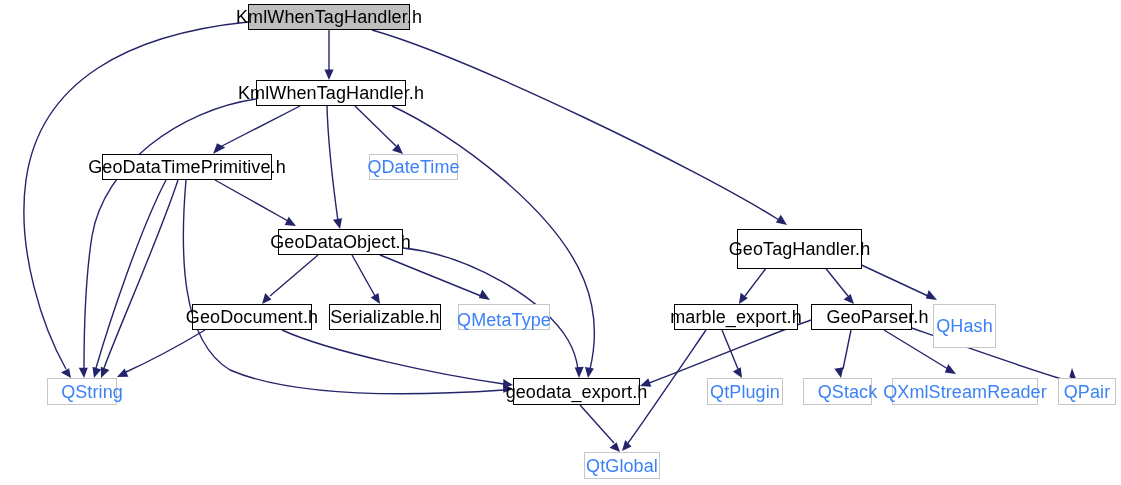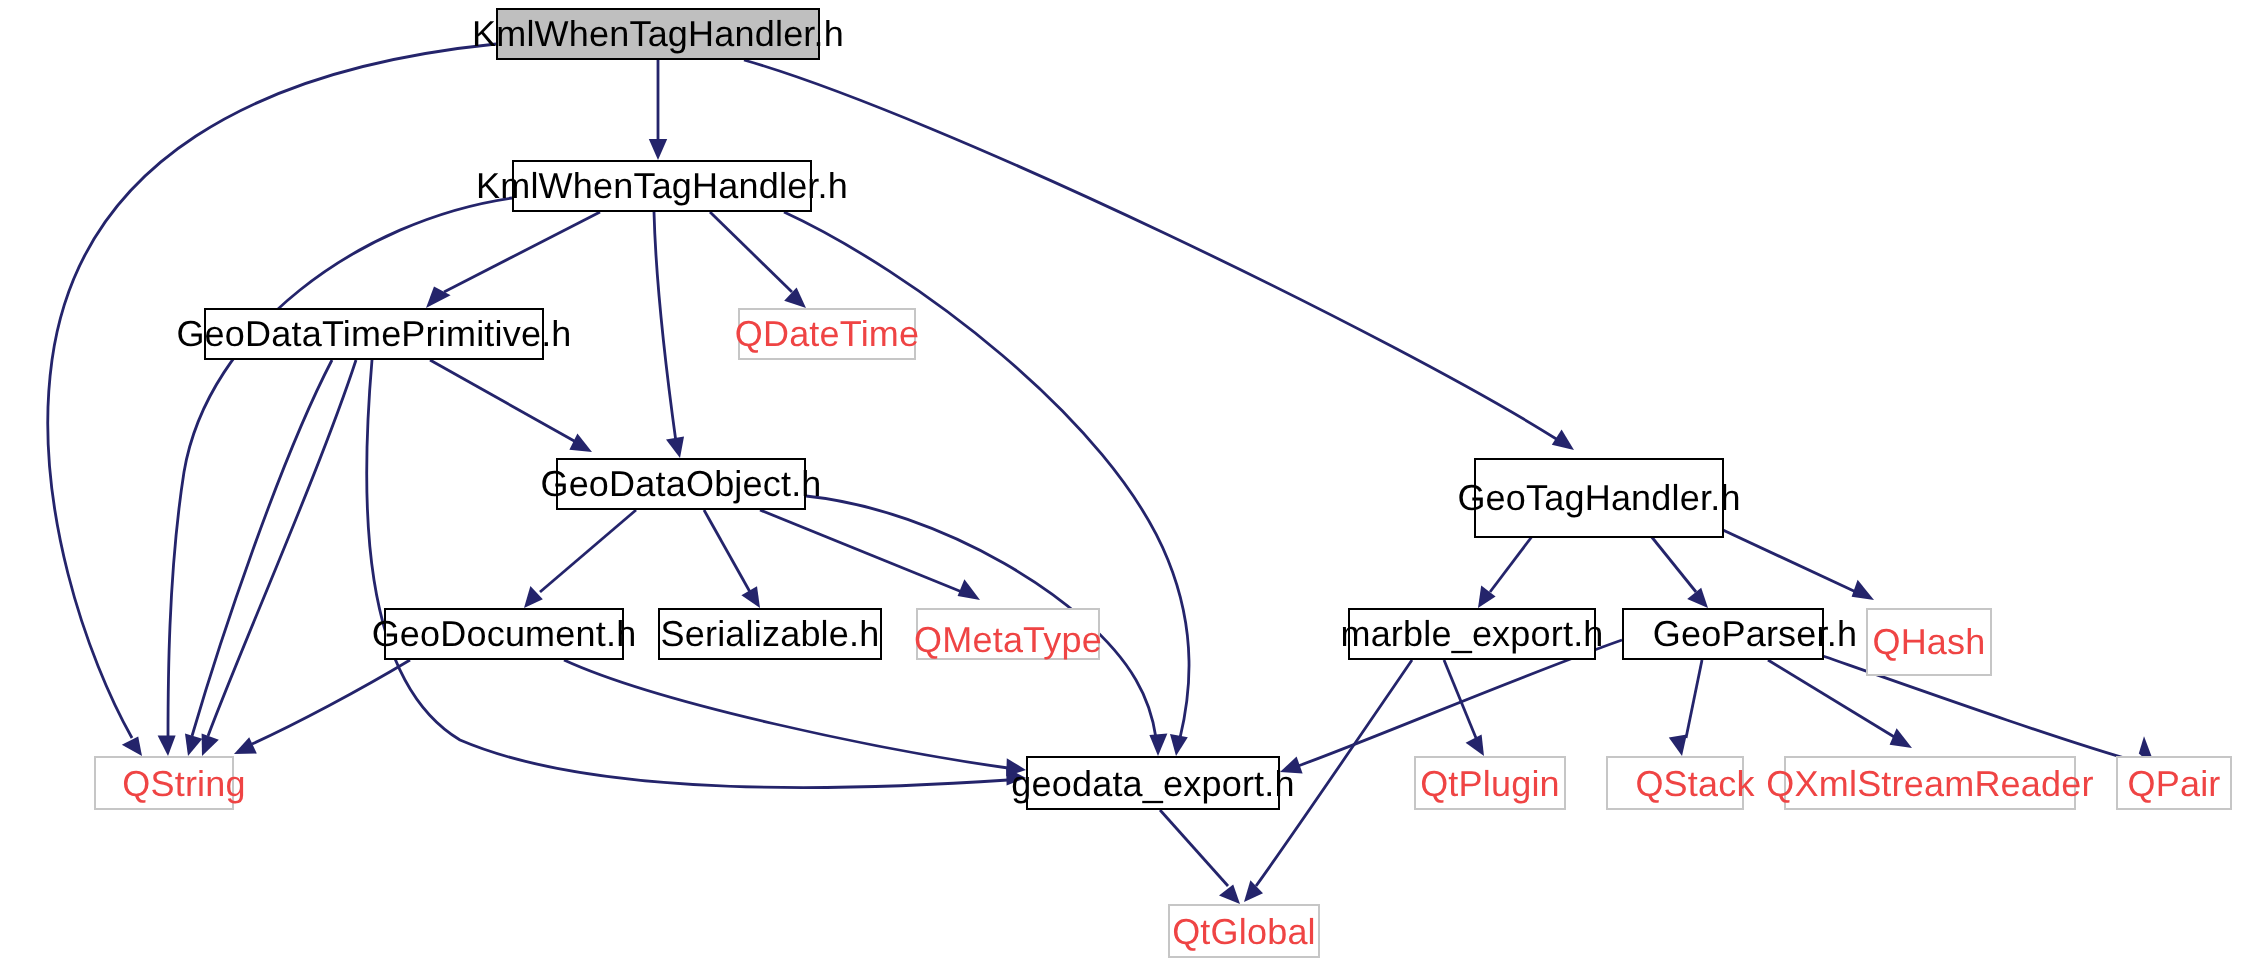--- a/index.html
+++ b/index.html
@@ -44,21 +44,21 @@
     background: #bfbfbf;
   }
   .node-label {
     font-size: 18px;
     color: #000000;
     line-height: 1;
     letter-spacing: 0.1px;
     padding: 0 7px;
   }
   .node-box.external .node-label {
-    color: #ef4444;
+    color: #3b82f6;
   }
   .edge-path {
     fill: none;
     stroke: #24246b;
     stroke-width: 1.4;
   }
   .edge-head {
     fill: #24246b;
     stroke: none;
   }
@@ -208,21 +208,21 @@
       </div>
       <div class="node-box external" style="left: 458px; top: 304px; width: 92px; height: 26px; align-items: flex-end;">
         <span class="node-label">QMetaType</span>
       </div>
       <div class="node-box internal" style="left: 674px; top: 304px; width: 124px; height: 26px;">
         <span class="node-label">marble_export.h</span>
       </div>
       <div class="node-box internal" style="left: 811px; top: 304px; width: 101px; height: 26px; padding-left: 32px;">
         <span class="node-label">GeoParser.h</span>
       </div>
-      <div class="node-box external" style="left: 933px; top: 304px; width: 63px; height: 34px; text-align: right;">
+      <div class="node-box external" style="left: 933px; top: 304px; width: 63px; height: 44px; text-align: right;">
         <span class="node-label">QHash</span>
       </div>
       <div class="node-box external" style="left: 47px; top: 378px; width: 70px; height: 27px; padding-left: 20px;">
         <span class="node-label">QString</span>
       </div>
       <div class="node-box internal" style="left: 513px; top: 378px; width: 127px; height: 27px;">
         <span class="node-label">geodata_export.h</span>
       </div>
       <div class="node-box external" style="left: 707px; top: 378px; width: 76px; height: 27px;">
         <span class="node-label">QtPlugin</span>

